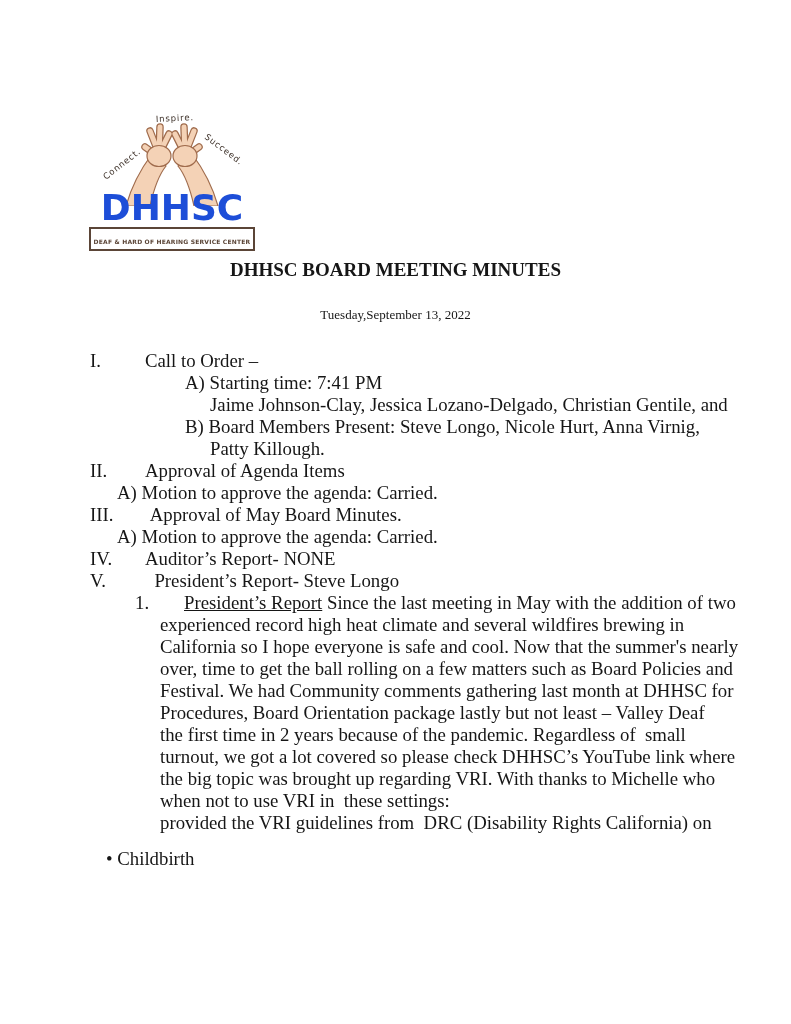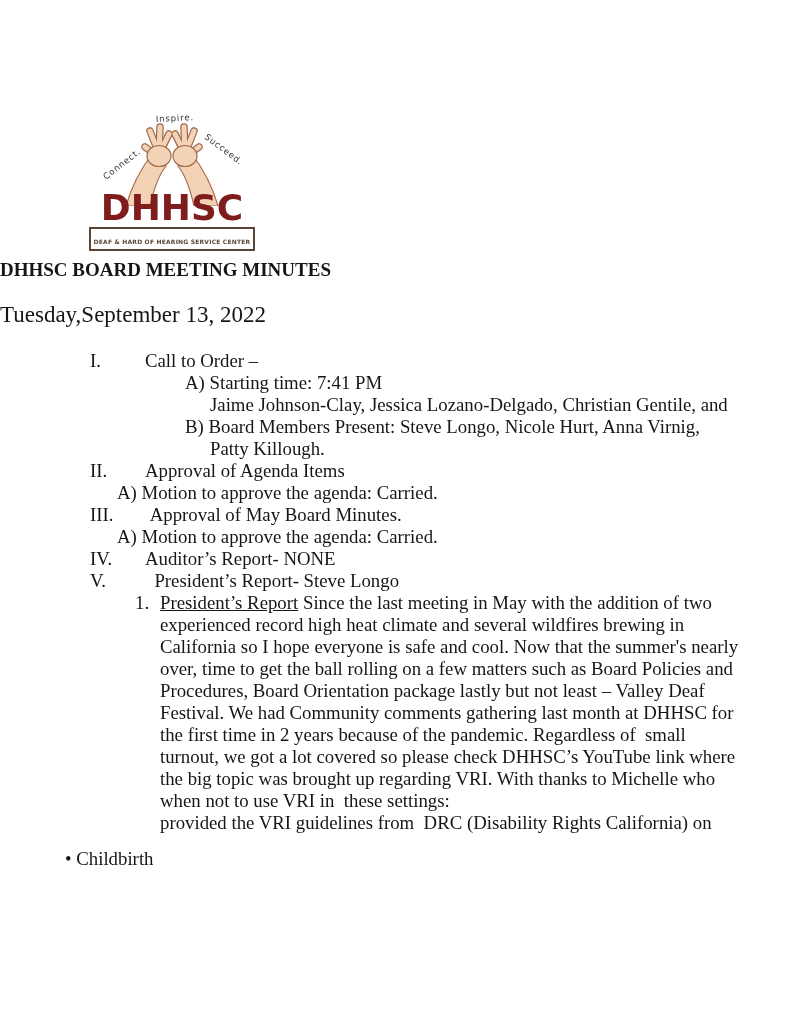--- a/index.html
+++ b/index.html
@@ -17,57 +17,57 @@
     display:flex;flex-direction:column;align-items:center;
   }
   .logo svg{display:block;width:144px;height:112px;}
   .logo-acronym{
     margin-top:-16px;
     position:relative;z-index:2;
     font-family:"DejaVu Sans","Liberation Sans",sans-serif;
     font-weight:bold;
     font-size:36px;line-height:36px;
     letter-spacing:0px;
-    color:#7f1d1d;
+    color:#1d4ed8;
   }
   .logo-tagline-box{
     margin-top:1px;
     border:2px solid #5b4537;
     background:#fff;
     padding:1px 3px;
     white-space:nowrap;
   }
   .logo-tagline{
     font-family:"DejaVu Sans","Liberation Sans",sans-serif;
     font-weight:bold;
     font-size:6px;
     letter-spacing:0.2px;
     color:#5b4537;
   }
   
-  .doc-header{ padding-top:258px; text-align:left; }
+  .doc-header{ padding-top:258px; text-align:center; }
   .page-title{ font-size:19px; font-weight:bold; line-height:23px; }
-  .date-block{ margin-top:23px; font-size:23px; line-height:22px; }
+  .date-block{ margin-top:23px; font-size:13px; line-height:22px; }
   
   .content{
     margin:24px 28px 0 90px;
     font-size:18.8px;
     line-height:22px;
   }
   .line{ position:relative; white-space:pre-wrap; }
   .line > .marker{ position:absolute; left:0; top:0; white-space:pre; }
   .roman      { padding-left:55px; }
   .subdeep    { padding-left:95px; }
   .contdeep   { padding-left:120px; }
   .subshallow { padding-left:27px; }
   .numpara, .paracont { padding-left:70px; }
   .numpara > .marker  { left:45px; }
-  .u{ text-decoration:underline; }
+  .u{ text-decoration:underline;margin-left:24px; }
   
-  .bullets{ margin:12px 28px 0 65px; font-size:18.8px; }
+  .bullets{ margin:12px 28px 0 106px; font-size:18.8px; }
   .bullet-line{ line-height:26px; white-space:pre-wrap; }
 </style>
 </head>
 <body>
 
 <div class="page">
 
   <div class="logo">
     <svg viewBox="0 0 144 112" aria-hidden="true">
 
@@ -130,22 +130,22 @@
       <div class="line roman"><span class="marker">II.</span>Approval of Agenda Items</div>
       <div class="line subshallow">A) Motion to approve the agenda: Carried.</div>
       <div class="line roman"><span class="marker">III.</span> Approval of May Board Minutes.</div>
       <div class="line subshallow">A) Motion to approve the agenda: Carried.</div>
       <div class="line roman"><span class="marker">IV.</span>Auditor’s Report- NONE</div>
       <div class="line roman"><span class="marker">V.</span>  President’s Report- Steve Longo</div>
       <div class="line numpara"><span class="marker">1.</span><span class="u">President’s Report</span> Since the last meeting in May with the addition of two</div>
       <div class="line paracont">experienced record high heat climate and several wildfires brewing in</div>
       <div class="line paracont">California so I hope everyone is safe and cool. Now that the summer's nearly</div>
       <div class="line paracont">over, time to get the ball rolling on a few matters such as Board Policies and</div>
+      <div class="line paracont">Festival. We had Community comments gathering last month at DHHSC for</div>
       <div class="line paracont">Procedures, Board Orientation package lastly but not least – Valley Deaf</div>
-      <div class="line paracont">Festival. We had Community comments gathering last month at DHHSC for</div>
       <div class="line paracont">the first time in 2 years because of the pandemic. Regardless of  small</div>
       <div class="line paracont">turnout, we got a lot covered so please check DHHSC’s YouTube link where</div>
       <div class="line paracont">the big topic was brought up regarding VRI. With thanks to Michelle who</div>
       <div class="line paracont">when not to use VRI in  these settings:</div>
       <div class="line paracont">provided the VRI guidelines from  DRC (Disability Rights California) on</div>
     </div>
 
   <div class="bullets">
       <div class="bullet-line">• Childbirth</div>
     </div>

